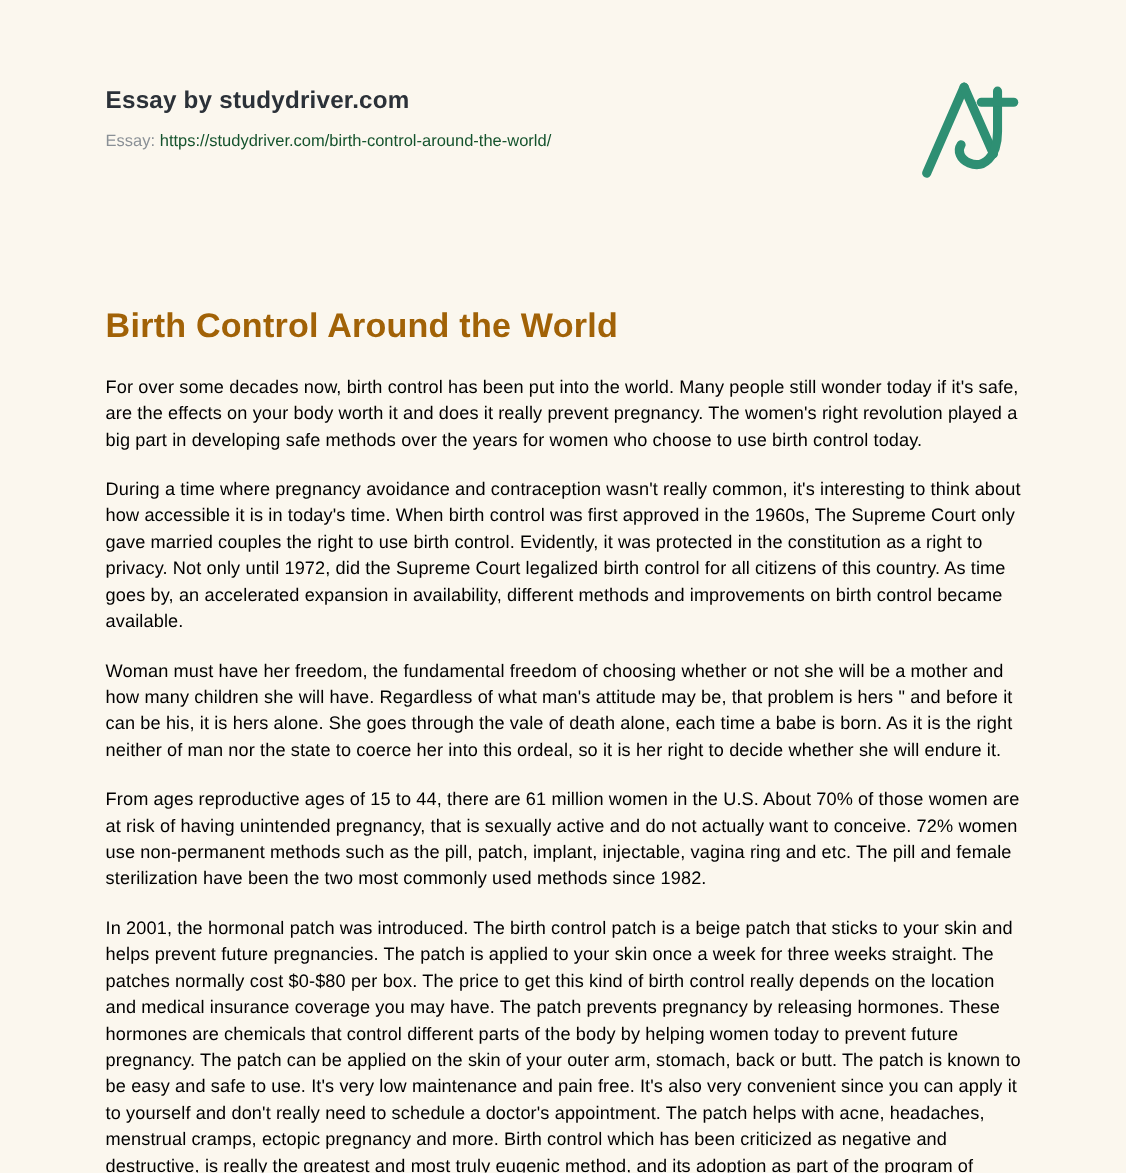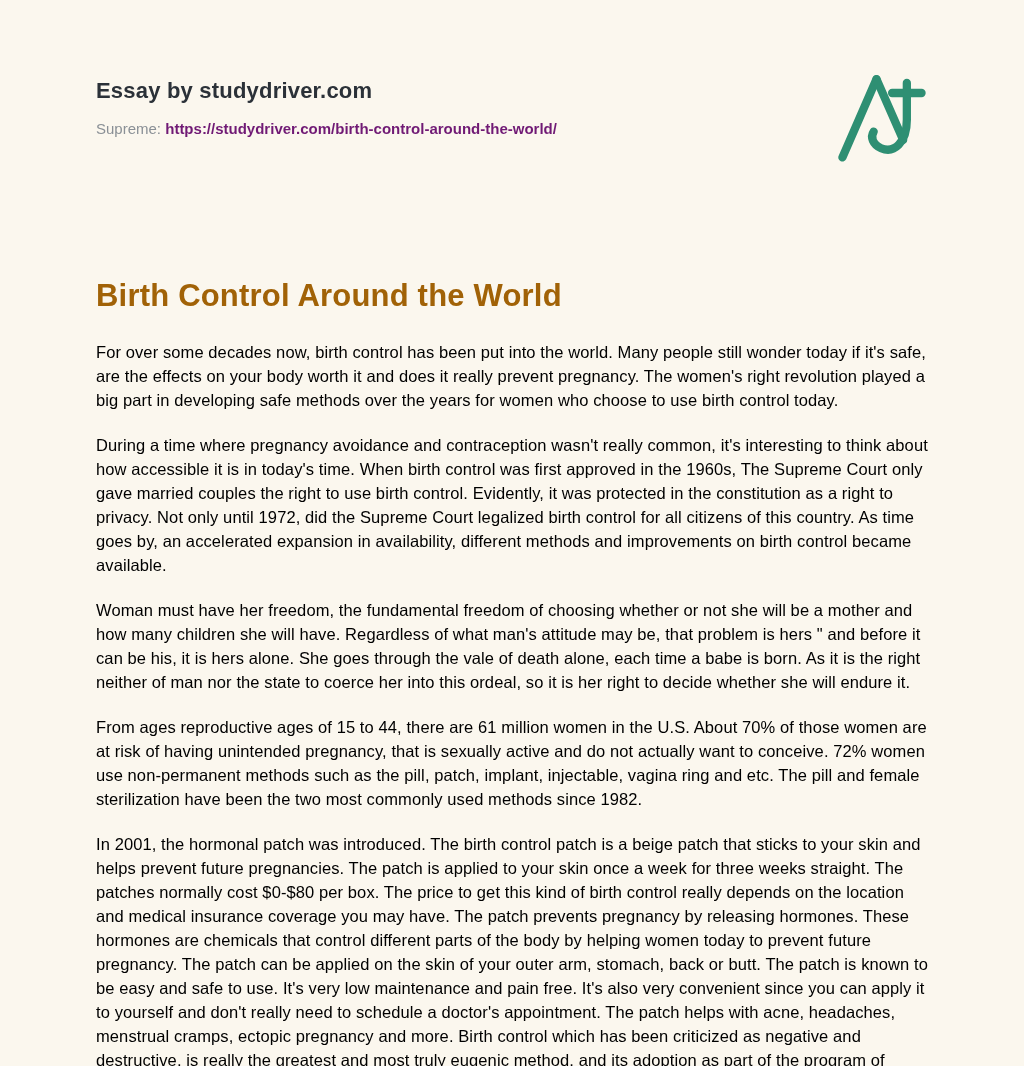--- a/index.html
+++ b/index.html
@@ -28,24 +28,23 @@
     font-weight: 700;
     color: #2b3138;
     letter-spacing: 0.2px;
   }
   .source-line {
     margin-top: 16px;
     font-size: 15px;
     color: #8a9096;
   }
   .source-link {
-    color: #701a75;
+    color: #14532d;
     text-decoration: none;
     cursor: pointer;
-    font-weight: bold;
   }
   .logo {
     width: 92px;
     height: 92px;
     margin-top: -8px;
     flex-shrink: 0;
   }
   .title {
     margin-top: 116px;
     font-size: 31px;
@@ -66,21 +65,21 @@
 </style>
 </head>
 <body>
 
 <div class="page">
 
   <div class="header">
     <div>
       <div class="byline">Essay by studydriver.com</div>
       <div class="source-line">
-        <span>Supreme:</span>
+        <span>Essay:</span>
         <a class="source-link">https://studydriver.com/birth-control-around-the-world/</a>
       </div>
     </div>
 
     <div class="logo">
       <svg viewBox="0 0 100 100" width="92" height="92" fill="none" stroke="#2e8f73" stroke-width="9" stroke-linecap="round" stroke-linejoin="round">
         <path d="M7 95 L44 10"></path>
         <path d="M44 10 L73 76"></path>
         <path d="M77 14 L77 54 C77 79 63 91 49 85 C40 81 37 73 41 67"></path>
         <path d="M61 25 L93 25"></path>

